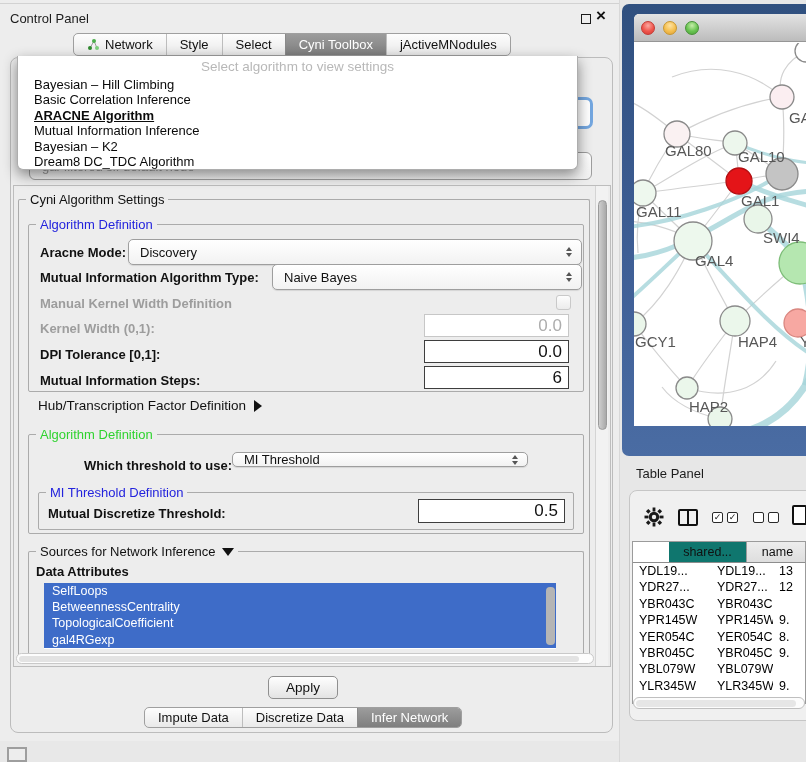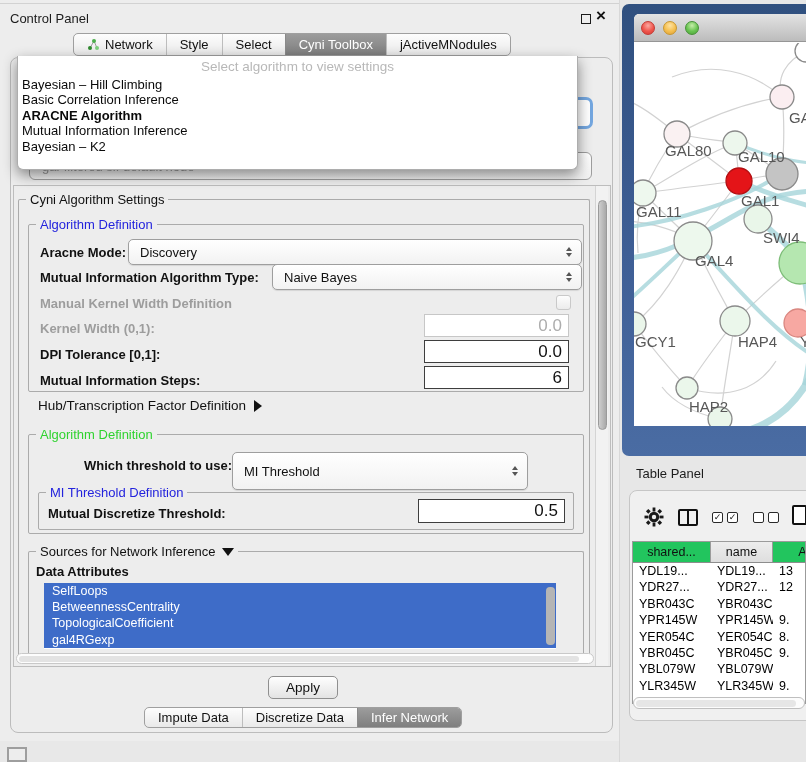--- a/index.html
+++ b/index.html
@@ -51,22 +51,22 @@
   .attr-item{height:16.2px;background:#3e6cc8;color:#fff;font-size:12.5px;line-height:16.2px;
     padding-left:8px;white-space:nowrap;}
   .list-thumb{background:#b5b5b5;border-radius:4px;}
   .apply-btn{background:linear-gradient(#fefefe,#e3e3e3);border:1px solid #8f8f8f;border-radius:5px;
     font-size:13.5px;color:#111;display:flex;align-items:center;justify-content:center;}
   
   .dd{left:17px;top:56px;width:561px;height:114px;background:#fff;
     border:1px solid #adadad;border-top:none;border-radius:0 0 6px 6px;
     box-shadow:0 5px 14px rgba(0,0,0,.45);z-index:50;overflow:hidden;}
   .dd-ph{height:21px;text-align:center;color:#b8b8b8;font-size:13.5px;line-height:21px;}
-  .dd-item{height:15.4px;font-size:13px;line-height:15.4px;padding-left:4px;color:#0a0a0a;white-space:nowrap;}
-  .dd-bold{font-weight:bold;}
+  .dd-item{height:15.4px;font-size:13px;line-height:15.4px;padding-left:16px;color:#0a0a0a;white-space:nowrap;}
+  .dd-bold{font-weight:bold;text-decoration:underline;}
   .bg-combo{left:29px;top:152px;width:563px;height:28px;background:linear-gradient(#fff,#f0f0f0);
     border:1px solid #9e9e9e;border-radius:6px;z-index:10;font-size:13px;color:#9b9b9b;
     display:flex;align-items:center;padding-left:12px;}
   .focus-combo{left:540px;top:97px;width:53px;height:32px;background:#fff;border:3px solid #74a7e0;
     border-radius:7px;z-index:10;}
   
   .desktop{left:620px;top:0;width:186px;height:762px;background:#e7e7e7;}
   .net-frame{left:622px;top:4px;width:184px;height:452px;border-radius:7px 0 0 7px;
     background:linear-gradient(180deg,#30507f 0%,#3e5e95 55%,#4a6ca3 100%);}
   .net-win{left:634px;top:14px;width:172px;height:412px;background:#fff;border-radius:5px 0 0 0;overflow:hidden;}
@@ -83,21 +83,21 @@
     border:1px solid #c6c6c6;border-radius:8px;}
   .colsplit{width:20px;height:17px;border:2px solid #111;border-radius:2px;}
   .colsplit::after{content:"";position:absolute;left:50%;top:0;width:2px;height:100%;background:#111;transform:translateX(-50%);}
   .cb{width:11px;height:11px;border:1.5px solid #2a2a2a;border-radius:2px;font-size:9px;font-weight:bold;
     color:#111;display:flex;align-items:center;justify-content:center;line-height:1;background:#fff;}
   .fileicon{width:15px;height:20px;background:#fff;border:2px solid #111;border-radius:2px;}
   .tbl{left:632px;top:541px;width:174px;height:163px;overflow:hidden;background:#fff;border:1px solid #9b9b9b;border-bottom:none;}
   .tbl-head{display:flex;height:21px;border-bottom:1px solid #8d8d8d;}
   .th{font-size:12.5px;display:flex;align-items:center;justify-content:center;
     border-right:1px solid #9b9b9b;background:linear-gradient(#ededed,#dedede);color:#111;overflow:hidden;white-space:nowrap;}
-  .th.hl{background:#22c55e;}
+  .th.hl{background:#0f766e;margin-left:36px;}
   .tr{display:flex;height:16.4px;}
   .td{font-size:12.5px;line-height:16.4px;padding-left:6px;color:#000;overflow:hidden;white-space:nowrap;}
   .tp-hsb{left:633px;top:697px;width:172px;height:12px;background:#fcfcfc;border:1px solid #bfbfbf;border-radius:6px;z-index:5;}
   .tp-hsb-thumb{position:absolute;left:2px;top:2px;width:160px;height:7px;background:#e6e6e6;border-radius:4px;}
   .mini-icon{left:7px;top:747px;width:20px;height:15px;border:2px solid #9e9e9e;background:#ededed;}
   svg text{font-family:"Liberation Sans","DejaVu Sans",sans-serif;}
 </style>
 </head>
 <body>
 
@@ -195,21 +195,21 @@
     <span>Hub/Transcription Factor Definition</span>
     <span class="tri-right"></span>
   </div>
 
   <div class="abs group" style="left:28px;top:434px;width:556px;height:100px;"></div>
   <div class="abs group-label green" style="left:36px;top:427px;">
     <span>Algorithm Definition</span>
   </div>
 
   <div class="abs lbl" style="left:84px;top:458px;">Which threshold to use:</div>
-  <div class="abs combo" style="left:232px;top:452px;width:296px;height:38px;">
+  <div class="abs combo" style="left:232px;top:452px;width:296px;height:15px;">
     <span>MI Threshold</span>
     <span class="arrows">
         <span class="tri-up"></span>
         <span class="tri-dn"></span>
       </span>
   </div>
 
   <div class="abs group" style="left:38px;top:492px;width:536px;height:38px;"></div>
   <div class="abs group-label blue" style="left:46px;top:485px;">
     <span>MI Threshold Definition</span>
@@ -256,20 +256,21 @@
   </div>
 
   <div class="abs dd">
     <div class="dd-ph">Select algorithm to view settings</div>
     <div id="algo-items">
         <div class="dd-item">Bayesian – Hill Climbing</div>
         <div class="dd-item">Basic Correlation Inference</div>
         <div class="dd-item dd-bold">ARACNE Algorithm</div>
         <div class="dd-item">Mutual Information Inference</div>
         <div class="dd-item">Bayesian – K2</div>
+        <div class="dd-item">Dream8 DC_TDC Algorithm</div>
       </div>
   </div>
 
   <div class="abs mini-icon"></div>
 
   <div class="abs desktop"></div>
   <div class="abs vdiv"></div>
 
   <div class="abs net-frame"></div>
   <div class="abs net-win">

